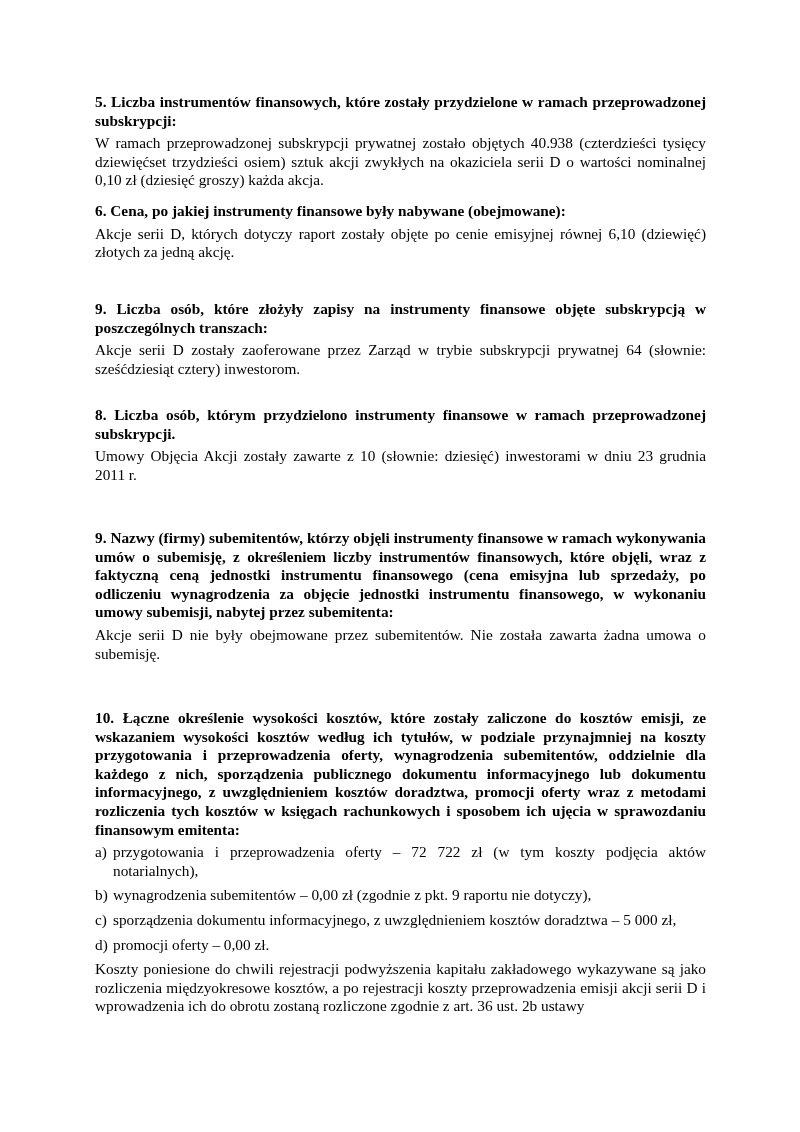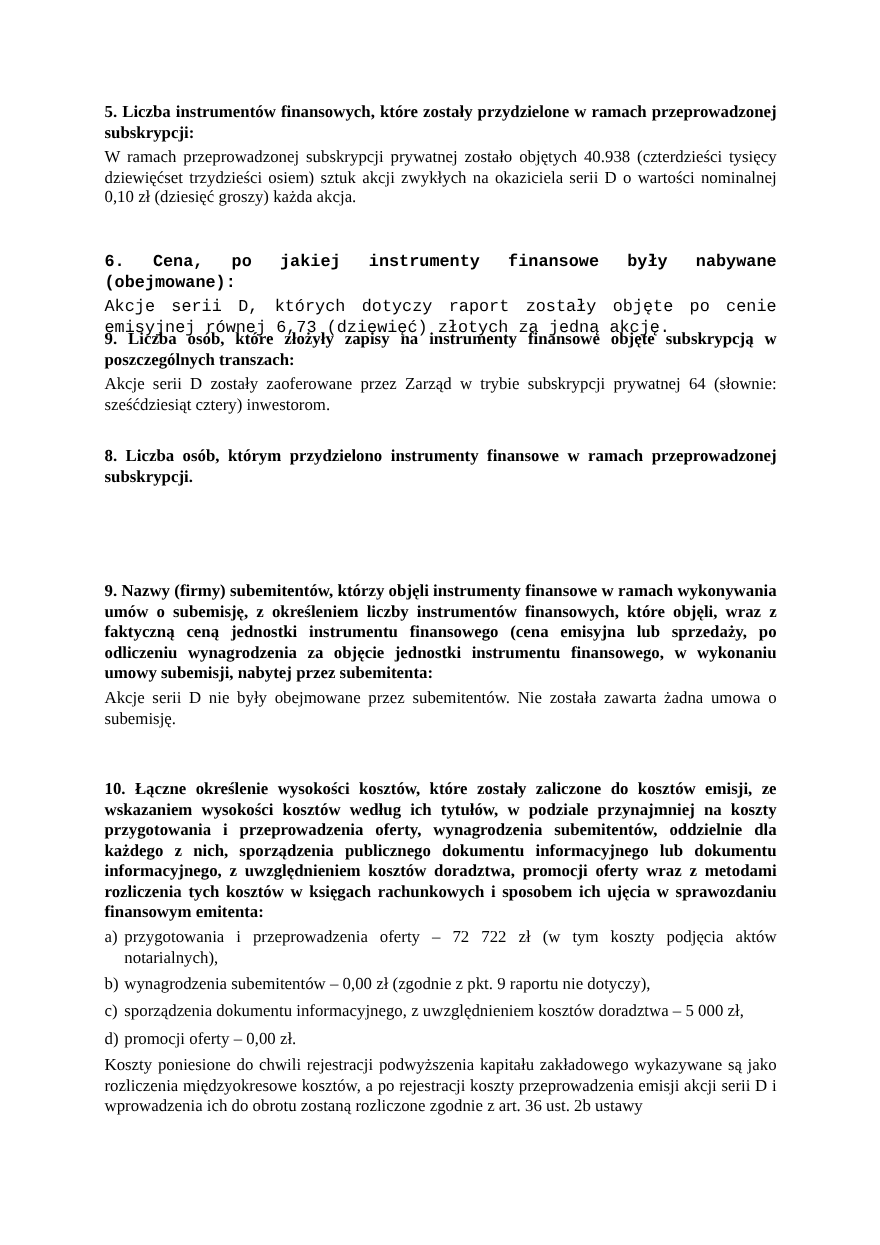--- a/index.html
+++ b/index.html
@@ -19,32 +19,33 @@
 </head>
 <body>
 
 <div class="page">
 
   <div class="ps" style="top:0px;">
     <p class="heading">5. Liczba instrumentów finansowych, które zostały przydzielone w ramach przeprowadzonej subskrypcji:</p>
     <p class="para">W ramach przeprowadzonej subskrypcji prywatnej zostało objętych 40.938 (czterdzieści tysięcy dziewięćset trzydzieści osiem) sztuk akcji zwykłych na okaziciela serii D o wartości nominalnej 0,10 zł (dziesięć groszy) każda akcja.</p>
   </div>
 
-  <div class="ps" style="top:136px;font-family:Liberation Mono, monospace;">
+  <div class="ps" style="top:109px;">
     <p class="heading">6. Cena, po jakiej instrumenty finansowe były nabywane (obejmowane):</p>
-    <p class="para">Akcje serii D, których dotyczy raport zostały objęte po cenie emisyjnej równej 6,73 (dziewięć) złotych za jedną akcję.</p>
+    <p class="para">Akcje serii D, których dotyczy raport zostały objęte po cenie emisyjnej równej 6,10 (dziewięć) złotych za jedną akcję.</p>
   </div>
 
   <div class="ps" style="top:207px;">
     <p class="heading">9. Liczba osób, które złożyły zapisy na instrumenty finansowe objęte subskrypcją w poszczególnych transzach:</p>
     <p class="para">Akcje serii D zostały zaoferowane przez Zarząd w trybie subskrypcji prywatnej 64 (słownie: sześćdziesiąt cztery) inwestorom.</p>
   </div>
 
   <div class="ps" style="top:313px;">
     <p class="heading">8. Liczba osób, którym przydzielono instrumenty finansowe w ramach przeprowadzonej subskrypcji.</p>
+    <p class="para">Umowy Objęcia Akcji zostały zawarte z 10 (słownie: dziesięć) inwestorami w dniu 23 grudnia 2011 r.</p>
   </div>
 
   <div class="ps" style="top:436px;">
     <p class="heading">9. Nazwy (firmy) subemitentów, którzy objęli instrumenty finansowe w ramach wykonywania umów o subemisję, z określeniem liczby instrumentów finansowych, które objęli, wraz z faktyczną ceną jednostki instrumentu finansowego (cena emisyjna lub sprzedaży, po odliczeniu wynagrodzenia za objęcie jednostki instrumentu finansowego, w wykonaniu umowy subemisji, nabytej przez subemitenta:</p>
     <p class="para">Akcje serii D nie były obejmowane przez subemitentów. Nie została zawarta żadna umowa o subemisję.</p>
   </div>
 
   <div class="ps" style="top:616px;">
     <p class="heading">10. Łączne określenie wysokości kosztów, które zostały zaliczone do kosztów emisji, ze wskazaniem wysokości kosztów według ich tytułów, w podziale przynajmniej na koszty przygotowania i przeprowadzenia oferty, wynagrodzenia subemitentów, oddzielnie dla każdego z nich, sporządzenia publicznego dokumentu informacyjnego lub dokumentu informacyjnego, z uwzględnieniem kosztów doradztwa, promocji oferty wraz z metodami rozliczenia tych kosztów w księgach rachunkowych i sposobem ich ujęcia w sprawozdaniu finansowym emitenta:</p>
     <ul class="list">

